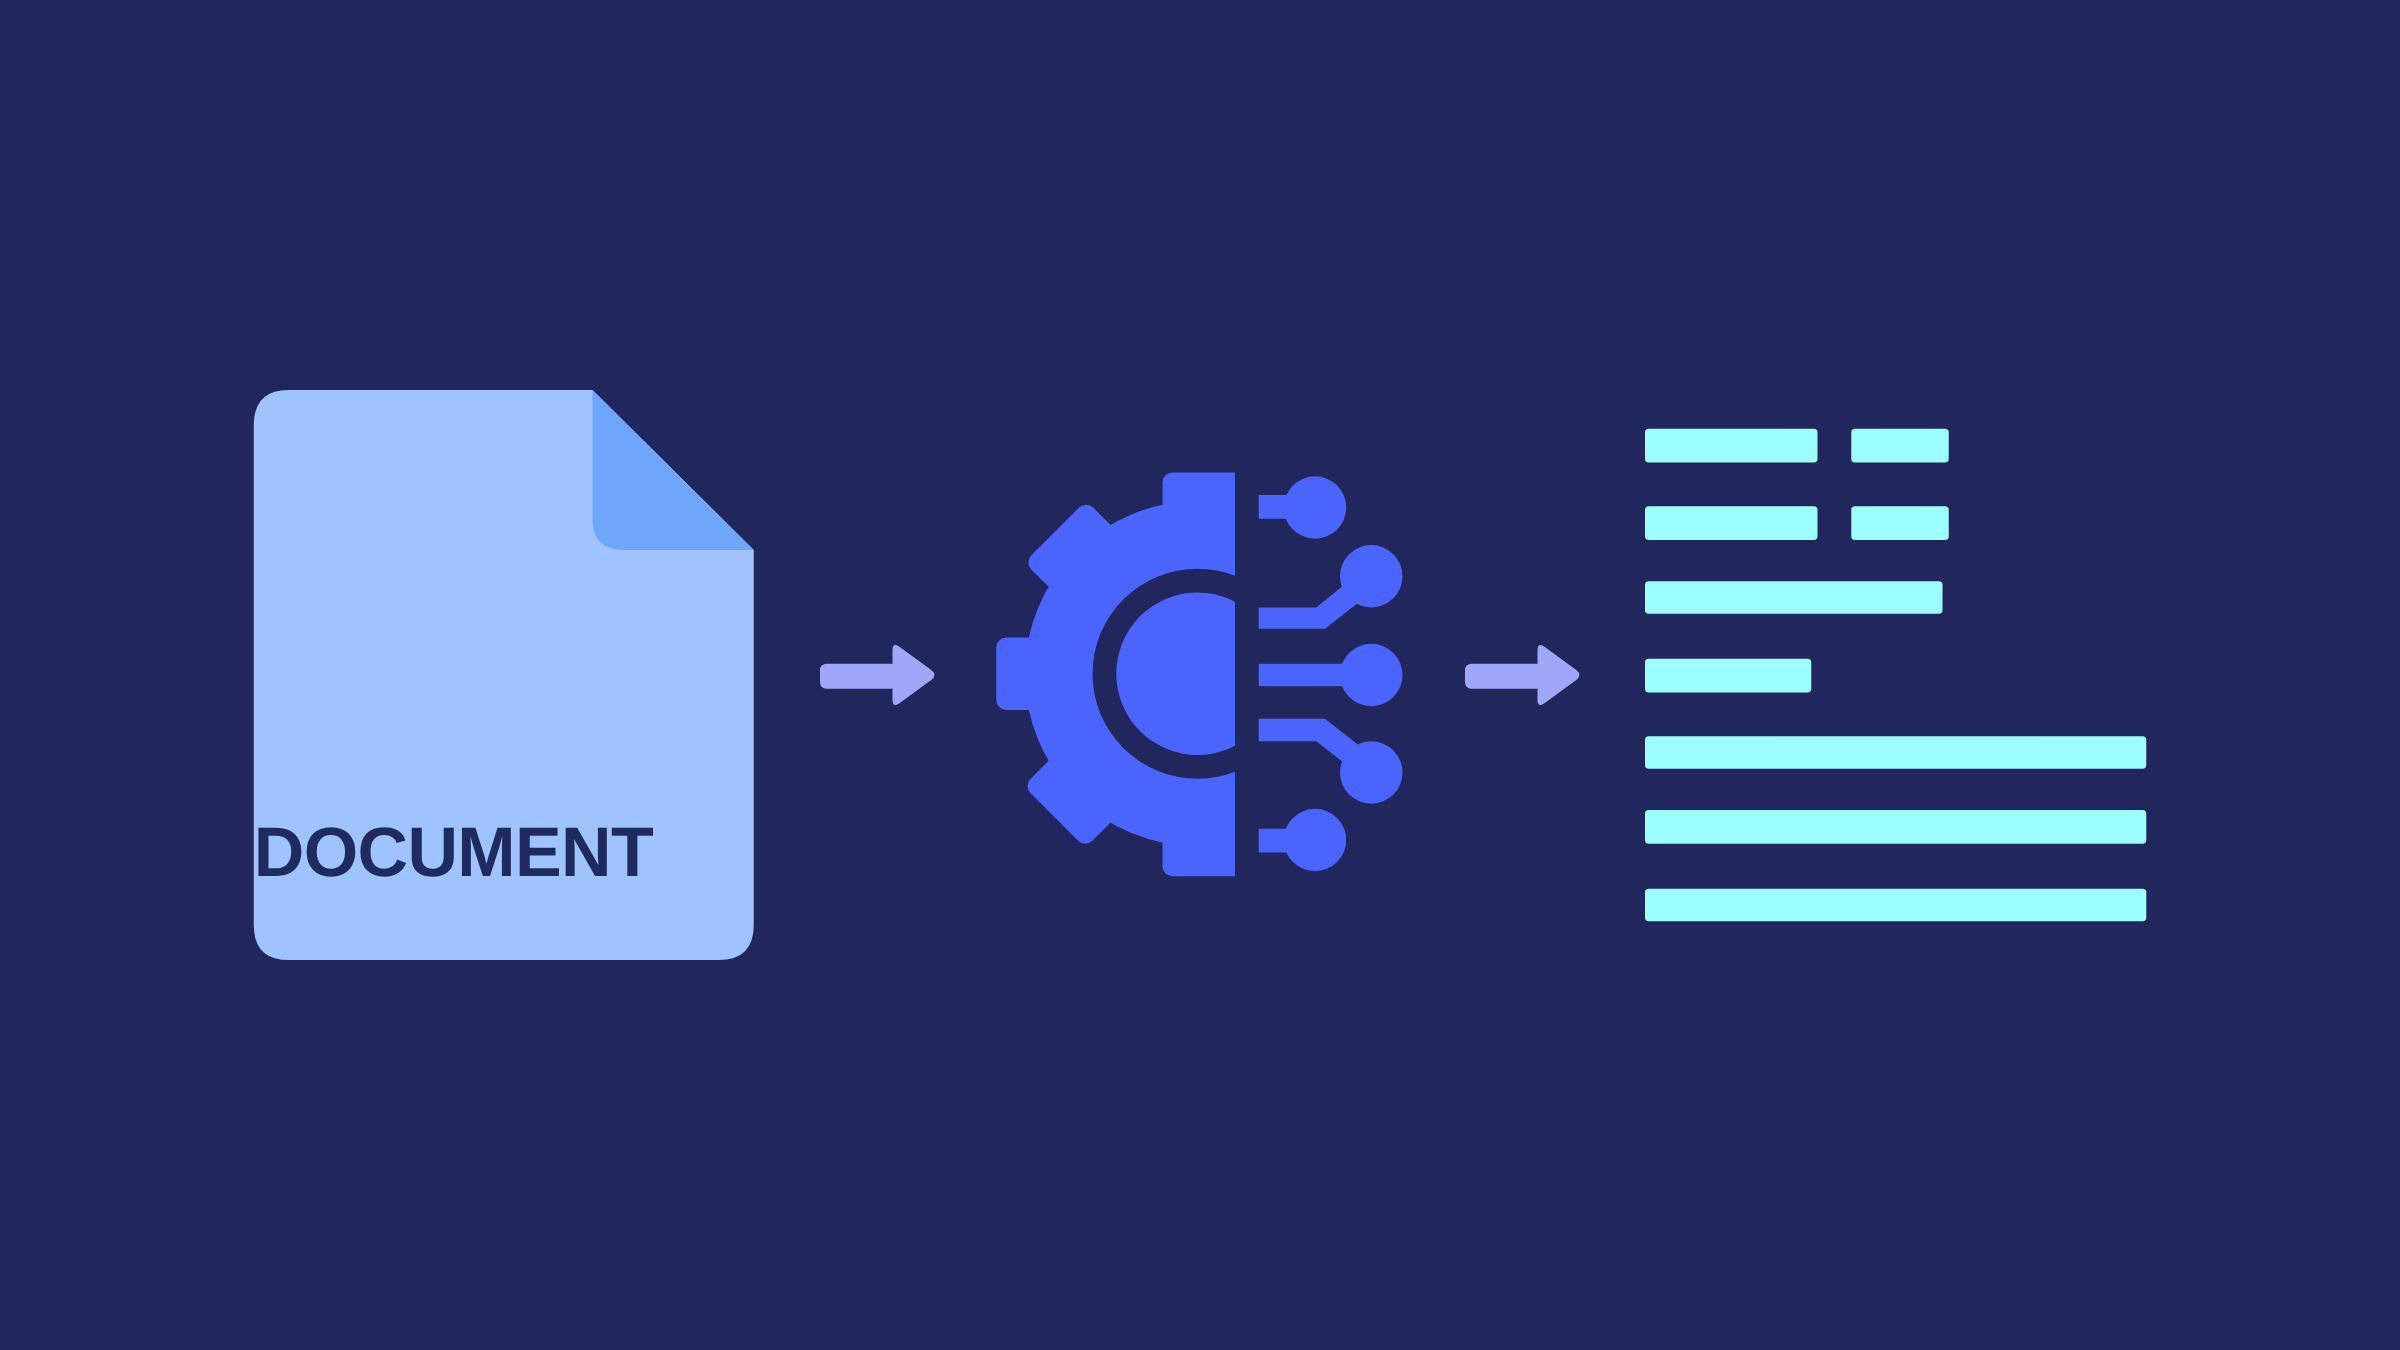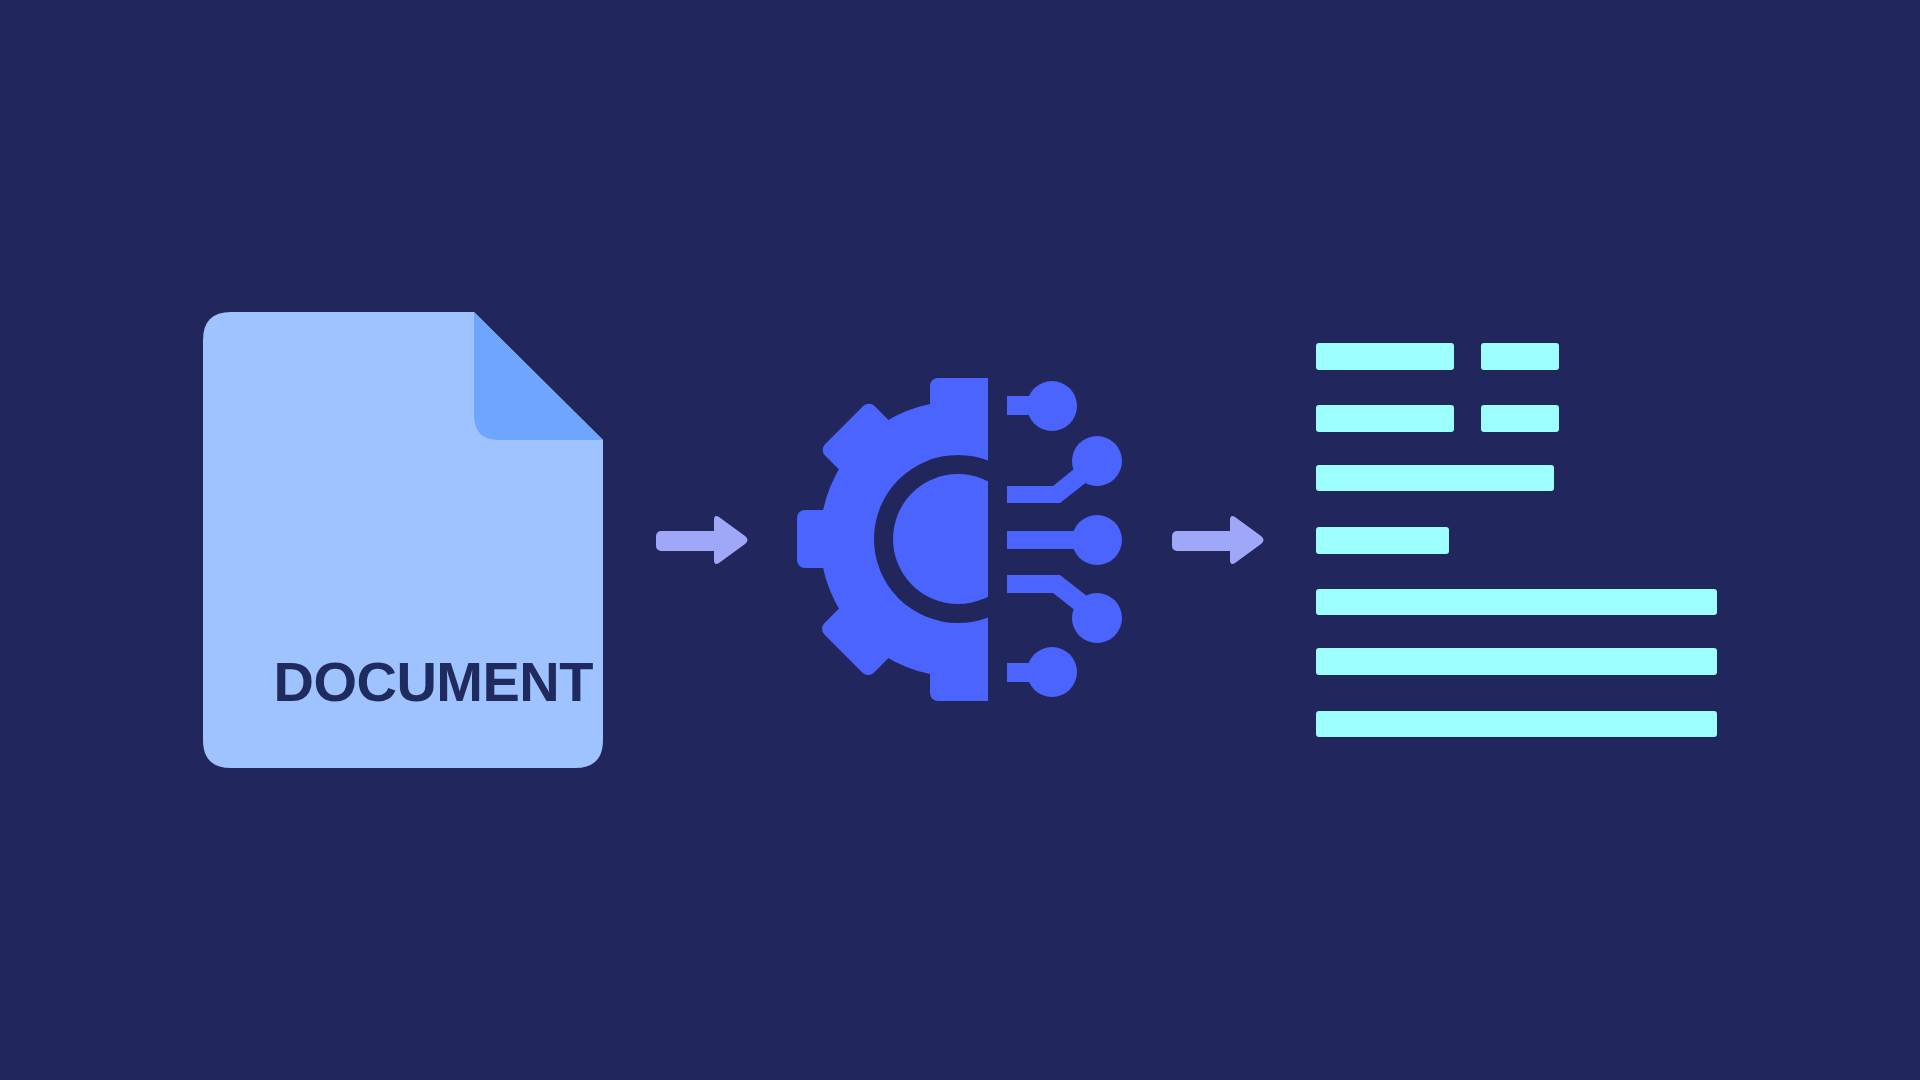--- a/index.html
+++ b/index.html
@@ -17,21 +17,21 @@
       background: #21275C;
     }
     .abs { position: absolute; }
     #doc-svg { left: 0; top: 0; }
     .doc-label {
       position: absolute;
       left: 203px;
       width: 400px;
       top: 647px;
       height: 70px;
-      text-align: right;
+      text-align: left;
       padding-right: 10px;
       box-sizing: border-box;
       font-family: "Liberation Sans", sans-serif;
       font-weight: bold;
       font-size: 56px;
       line-height: 70px;
       letter-spacing: -0.5px;
       color: #1F2A5E;
     }
     .line {

